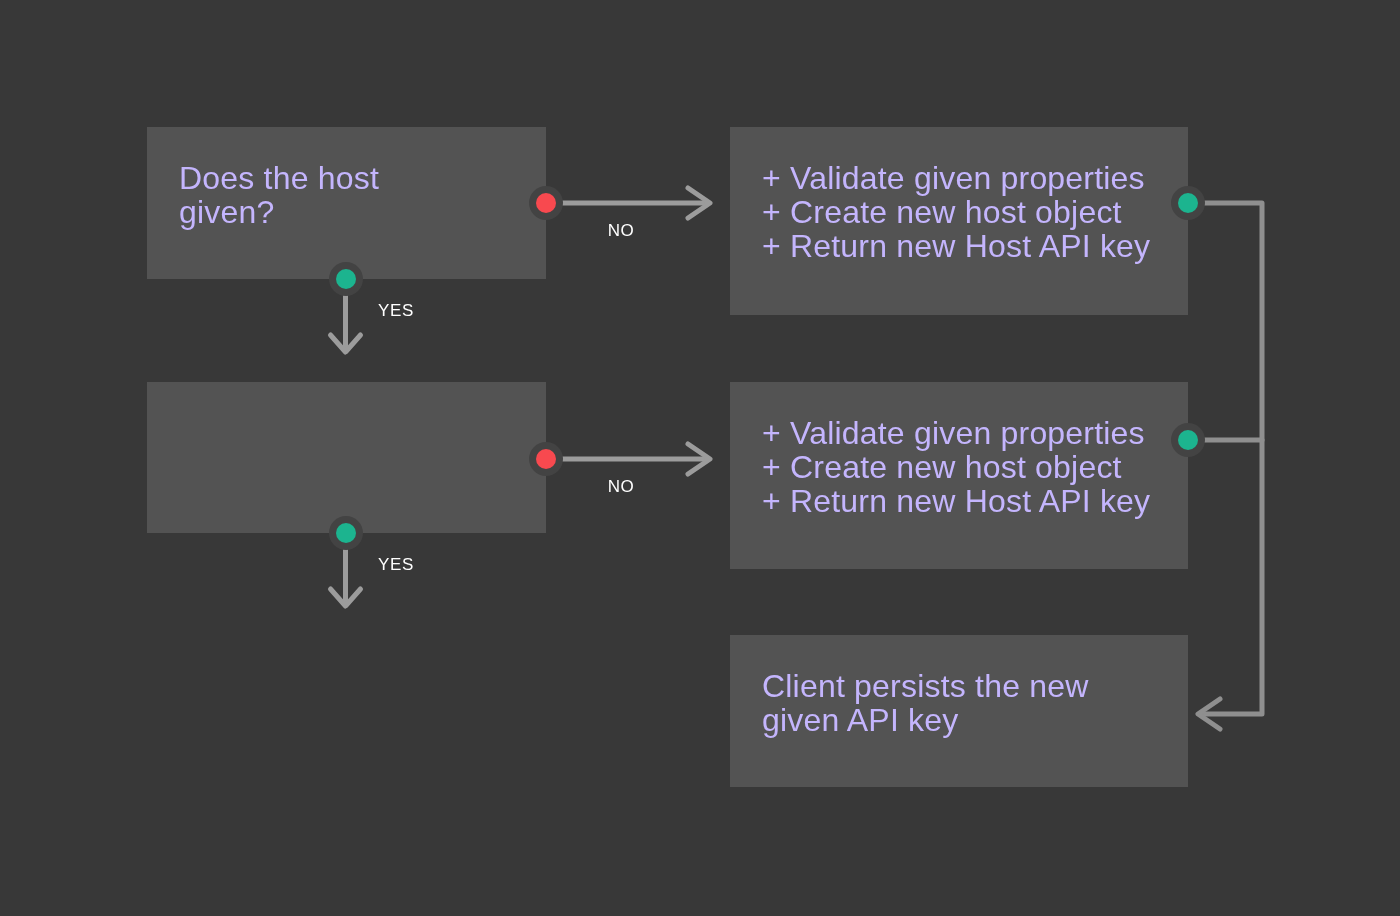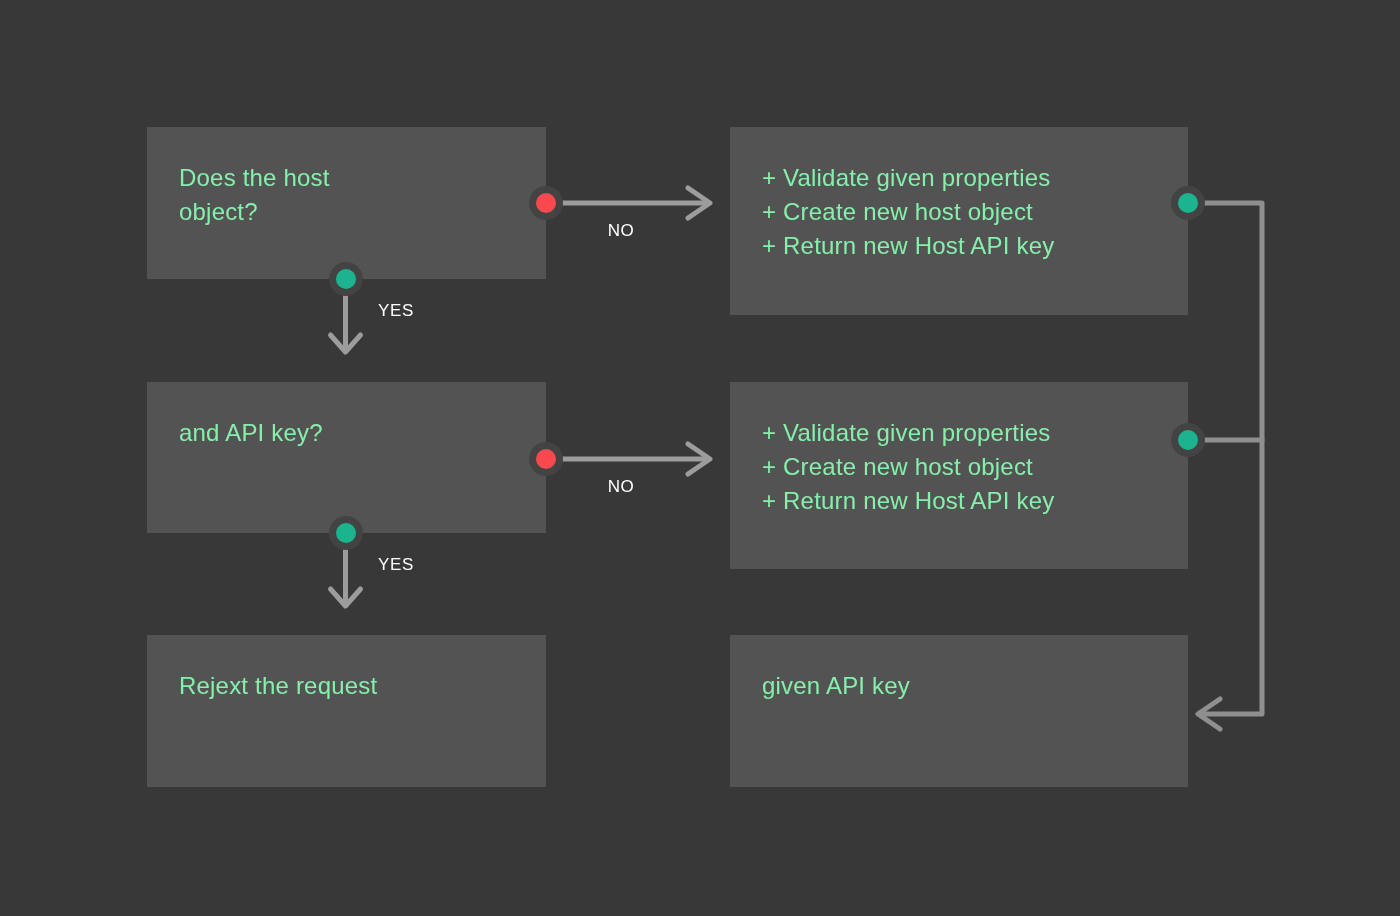--- a/index.html
+++ b/index.html
@@ -11,22 +11,22 @@
     position: relative;
     width: 1400px;
     height: 916px;
     background: #383838;
     font-family: "Liberation Sans", sans-serif;
     overflow: hidden;
   }
   .node {
     position: absolute;
     background: #535353;
-    color: #86efac;
-    font-size: 24px;
+    color: #c4b5fd;
+    font-size: 32px;
     line-height: 34px;
     padding: 34px 24px 0 32px;
     box-sizing: border-box;
     letter-spacing: 0.2px;
   }
   .node span { display: block; white-space: nowrap; }
 
   .q1 { left: 147px; top: 127px; width: 399px; height: 152px; }
   .a1 { left: 730px; top: 127px; width: 458px; height: 188px; }
   .q2 { left: 147px; top: 382px; width: 399px; height: 151px; }
@@ -84,44 +84,41 @@
   .edge-label.centered { transform: translate(-50%, -50%); }
   .edge-label.lefted   { transform: translate(0, -50%); margin-left: 7px; }
 </style>
 </head>
 <body>
 
 <div class="canvas">
 
   <div class="node q1">
     <span>Does the host</span>
-    <span>object?</span>
+    <span>given?</span>
   </div>
 
   <div class="node a1">
     <span>+ Validate given properties</span>
     <span>+ Create new host object</span>
     <span>+ Return new Host API key</span>
   </div>
 
   <div class="node q2">
-    <span>and API key?</span>
   </div>
 
   <div class="node a2">
     <span>+ Validate given properties</span>
     <span>+ Create new host object</span>
     <span>+ Return new Host API key</span>
   </div>
 
-  <div class="node q3">
-    <span>Rejext the request</span>
-  </div>
 
   <div class="node a3">
+    <span>Client persists the new</span>
     <span>given API key</span>
   </div>
 
   <svg class="overlay" viewBox="0 0 1400 916" xmlns="http://www.w3.org/2000/svg">
 
     <path class="arrow" d="M546 203 H706"></path>
     <path class="arrow" d="M688 188 L710 203 L688 218"></path>
 
     <path class="arrow" d="M345.5 279 V346"></path>
     <path class="arrow" d="M330.5 335 L345.5 352 L360.5 335"></path>

